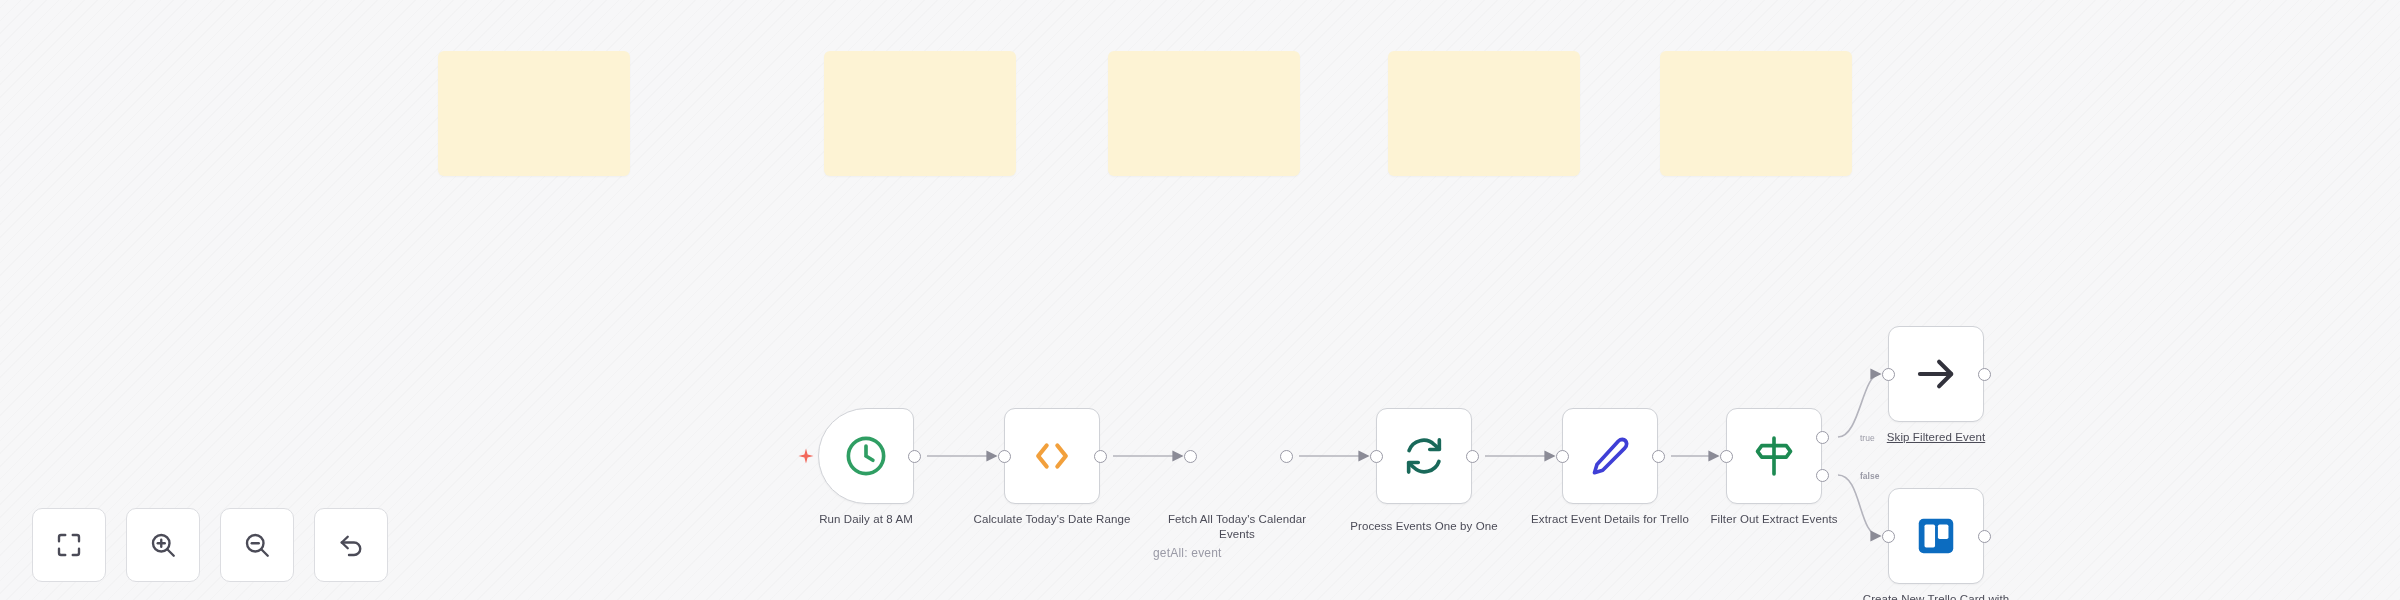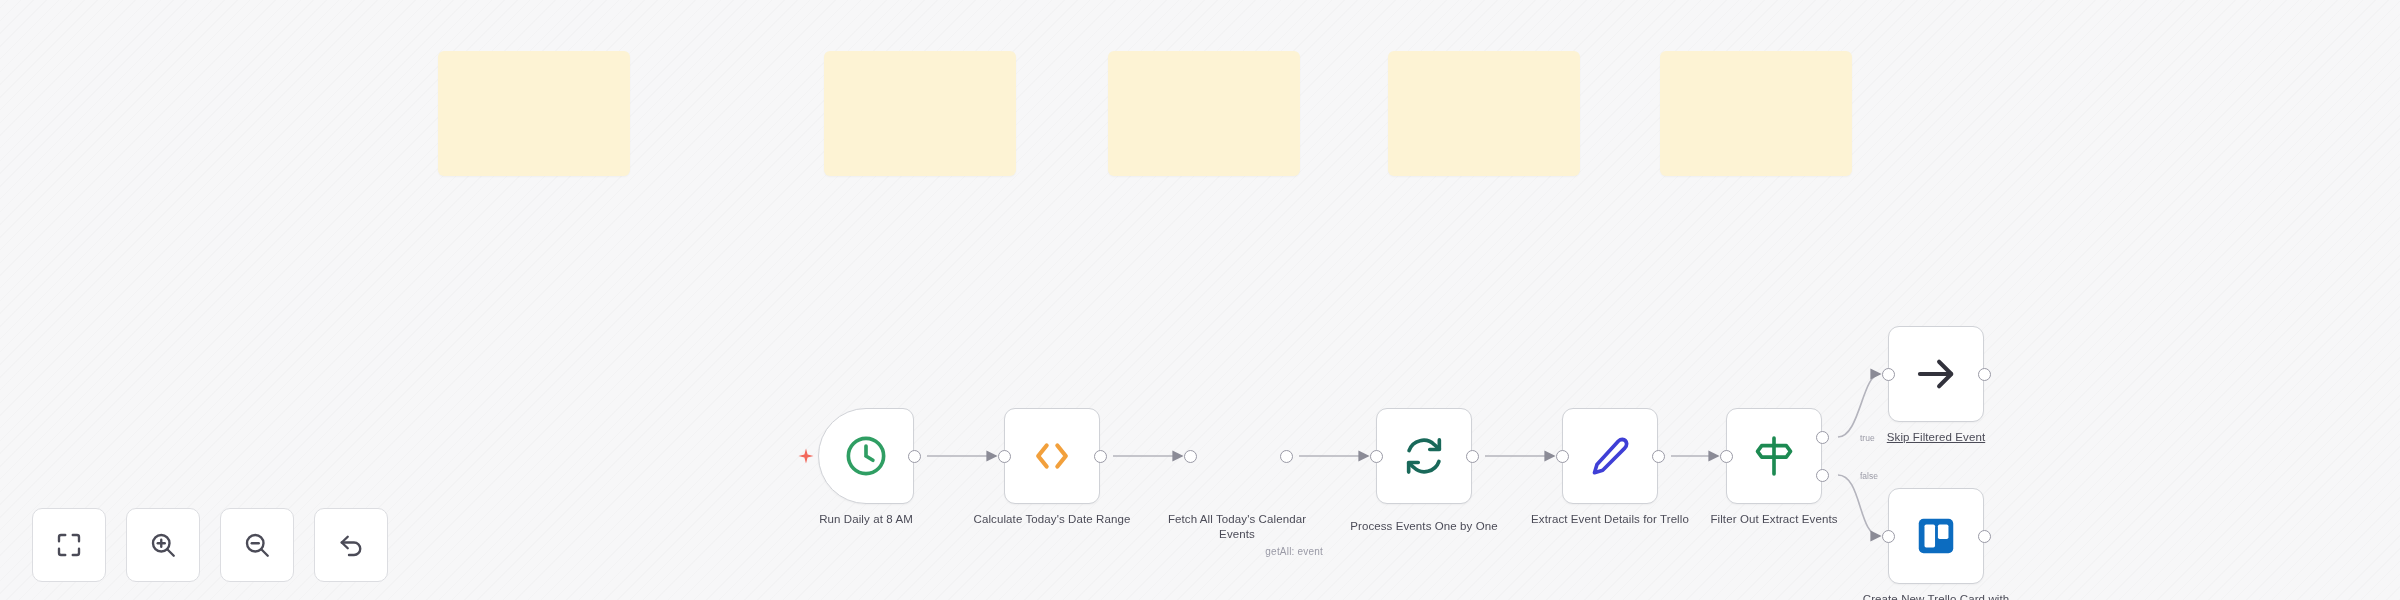--- a/index.html
+++ b/index.html
@@ -59,22 +59,22 @@
     width: 170px;
     text-align: center;
     font-size: 11.5px;
     line-height: 1.28;
     color: #4b4b57;
     letter-spacing: .1px;
   }
   .node-sub {
     position: absolute;
     width: 170px;
-    text-align: right;
-    font-size: 10px;
+    text-align: left;
+    font-size: 12px;
     color: #9a9aa6;
     letter-spacing: .2px;
   }
 
   
   .port {
     position: absolute;
     width: 13px; height: 13px;
     border: 1.6px solid #9a9aa6;
     border-radius: 50%;
@@ -191,21 +191,21 @@
     <svg class="glyph" viewBox="0 0 24 24" fill="none" stroke="#1d8a52" stroke-width="1.9" stroke-linecap="round" stroke-linejoin="round">
       <path d="M12 2.6 V21.4"></path>
       <path d="M12 6.6 H18.4 L20.6 9.6 L18.4 12.6 H12"></path>
       <path d="M12 6.6 H5.6 L3.4 9.6 L5.6 12.6 H12"></path>
     </svg>
   </div>
   <div class="port" style="left:1720px;top:450px;"></div>
   <div class="port" style="left:1816px;top:431px;"></div>
   <div class="port" style="left:1816px;top:469px;"></div>
   <div class="port-label" style="left:1832px;top:433px;">true</div>
-  <div class="port-label" style="left:1832px;top:471px;">false</div>
+  <div class="port-label" style="left:1832px;top:471px;font-weight:bold;">false</div>
   <div class="node-label" style="left:1689px;top:512px;">Filter Out Extract Events</div>
 
   <div class="node" style="left:1888px;top:326px;">
     <svg class="glyph" viewBox="0 0 24 24" fill="none" stroke="#32323c" stroke-width="2.1" stroke-linecap="round" stroke-linejoin="round">
       <path d="M3.6 12 H19.8"></path>
         <path d="M13.6 5.6 L20 12 L13.6 18.4"></path>
     </svg>
   </div>
   <div class="port" style="left:1882px;top:368px;"></div>
   <div class="port" style="left:1978px;top:368px;"></div>

